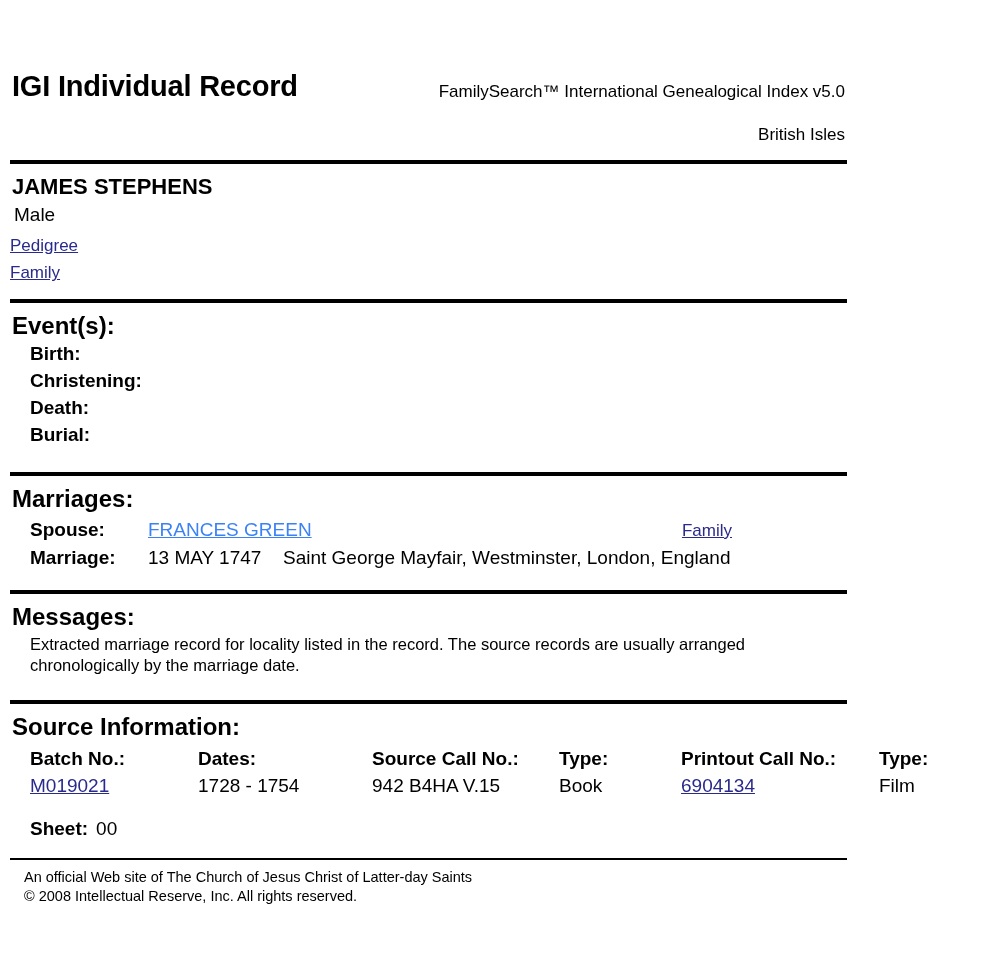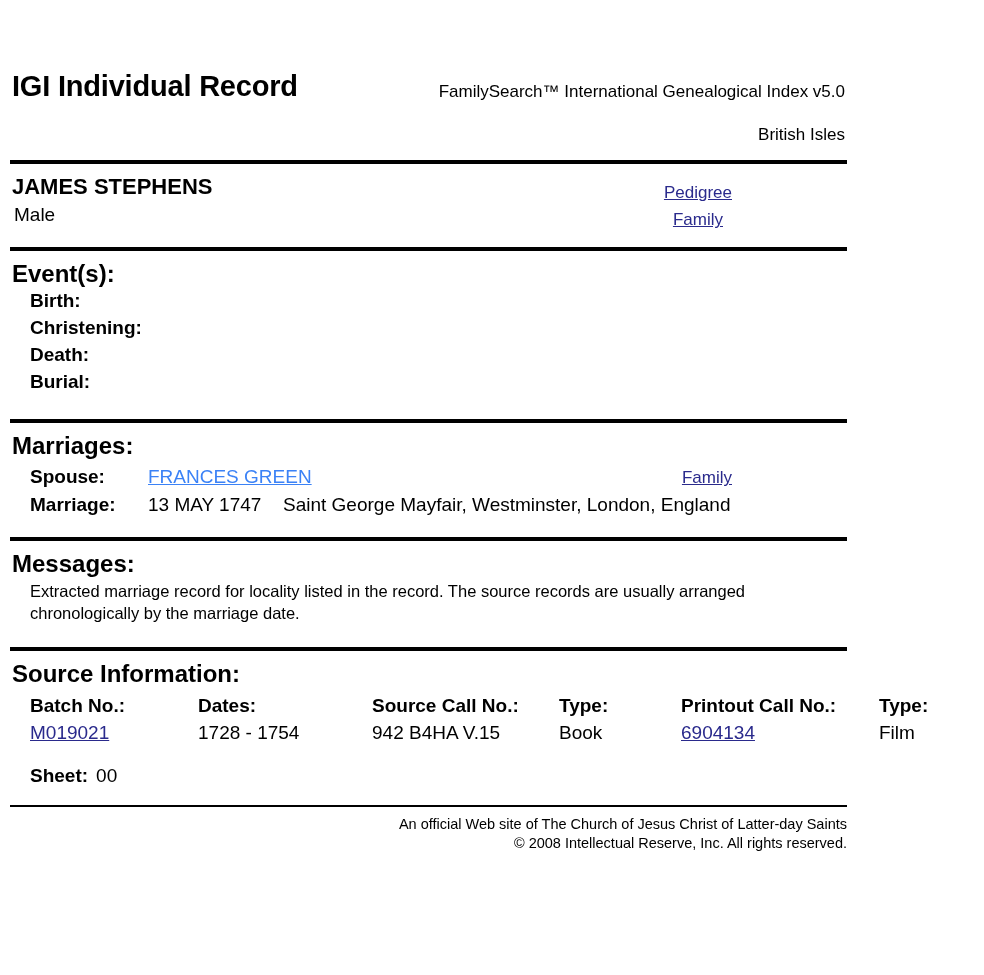--- a/index.html
+++ b/index.html
@@ -58,35 +58,36 @@
     border-top: 2px solid #000;
     margin: 8px 0 0 0;
   }
 
   
   .name-block {
     display: flex;
     justify-content: space-between;
     align-items: flex-start;
     padding-top: 11px;
+    flex-direction: column;
   }
   .person-name {
     font-size: 22px;
     font-weight: bold;
     line-height: 1.1;
     padding-left: 2px;
   }
   .person-sex {
     font-size: 19px;
     line-height: 1.35;
     padding-left: 4px;
     margin-top: 3px;
   }
   .links-col {
-    text-align: center;
+    text-align: left;
     padding-right: 115px;
     padding-top: 4px;
   }
   a.doclink {
     color: #2a2a8c;
     text-decoration: underline;
     font-size: 17px;
     display: inline-block;
     line-height: 1.6;
   }
@@ -186,21 +187,20 @@
     font-size: 19px;
     font-weight: bold;
     margin-right: 8px;
   }
   .sheet-value { font-size: 19px; }
 
   
   .footer {
     padding-left: 14px;
     margin-top: 8px;
-    text-align: right;
   }
   .footer div {
     font-size: 14.5px;
     line-height: 1.35;
   }
 
   .sp-a { height: 10px; }
   .sp-b { height: 6px; }
 </style>
 </head>

